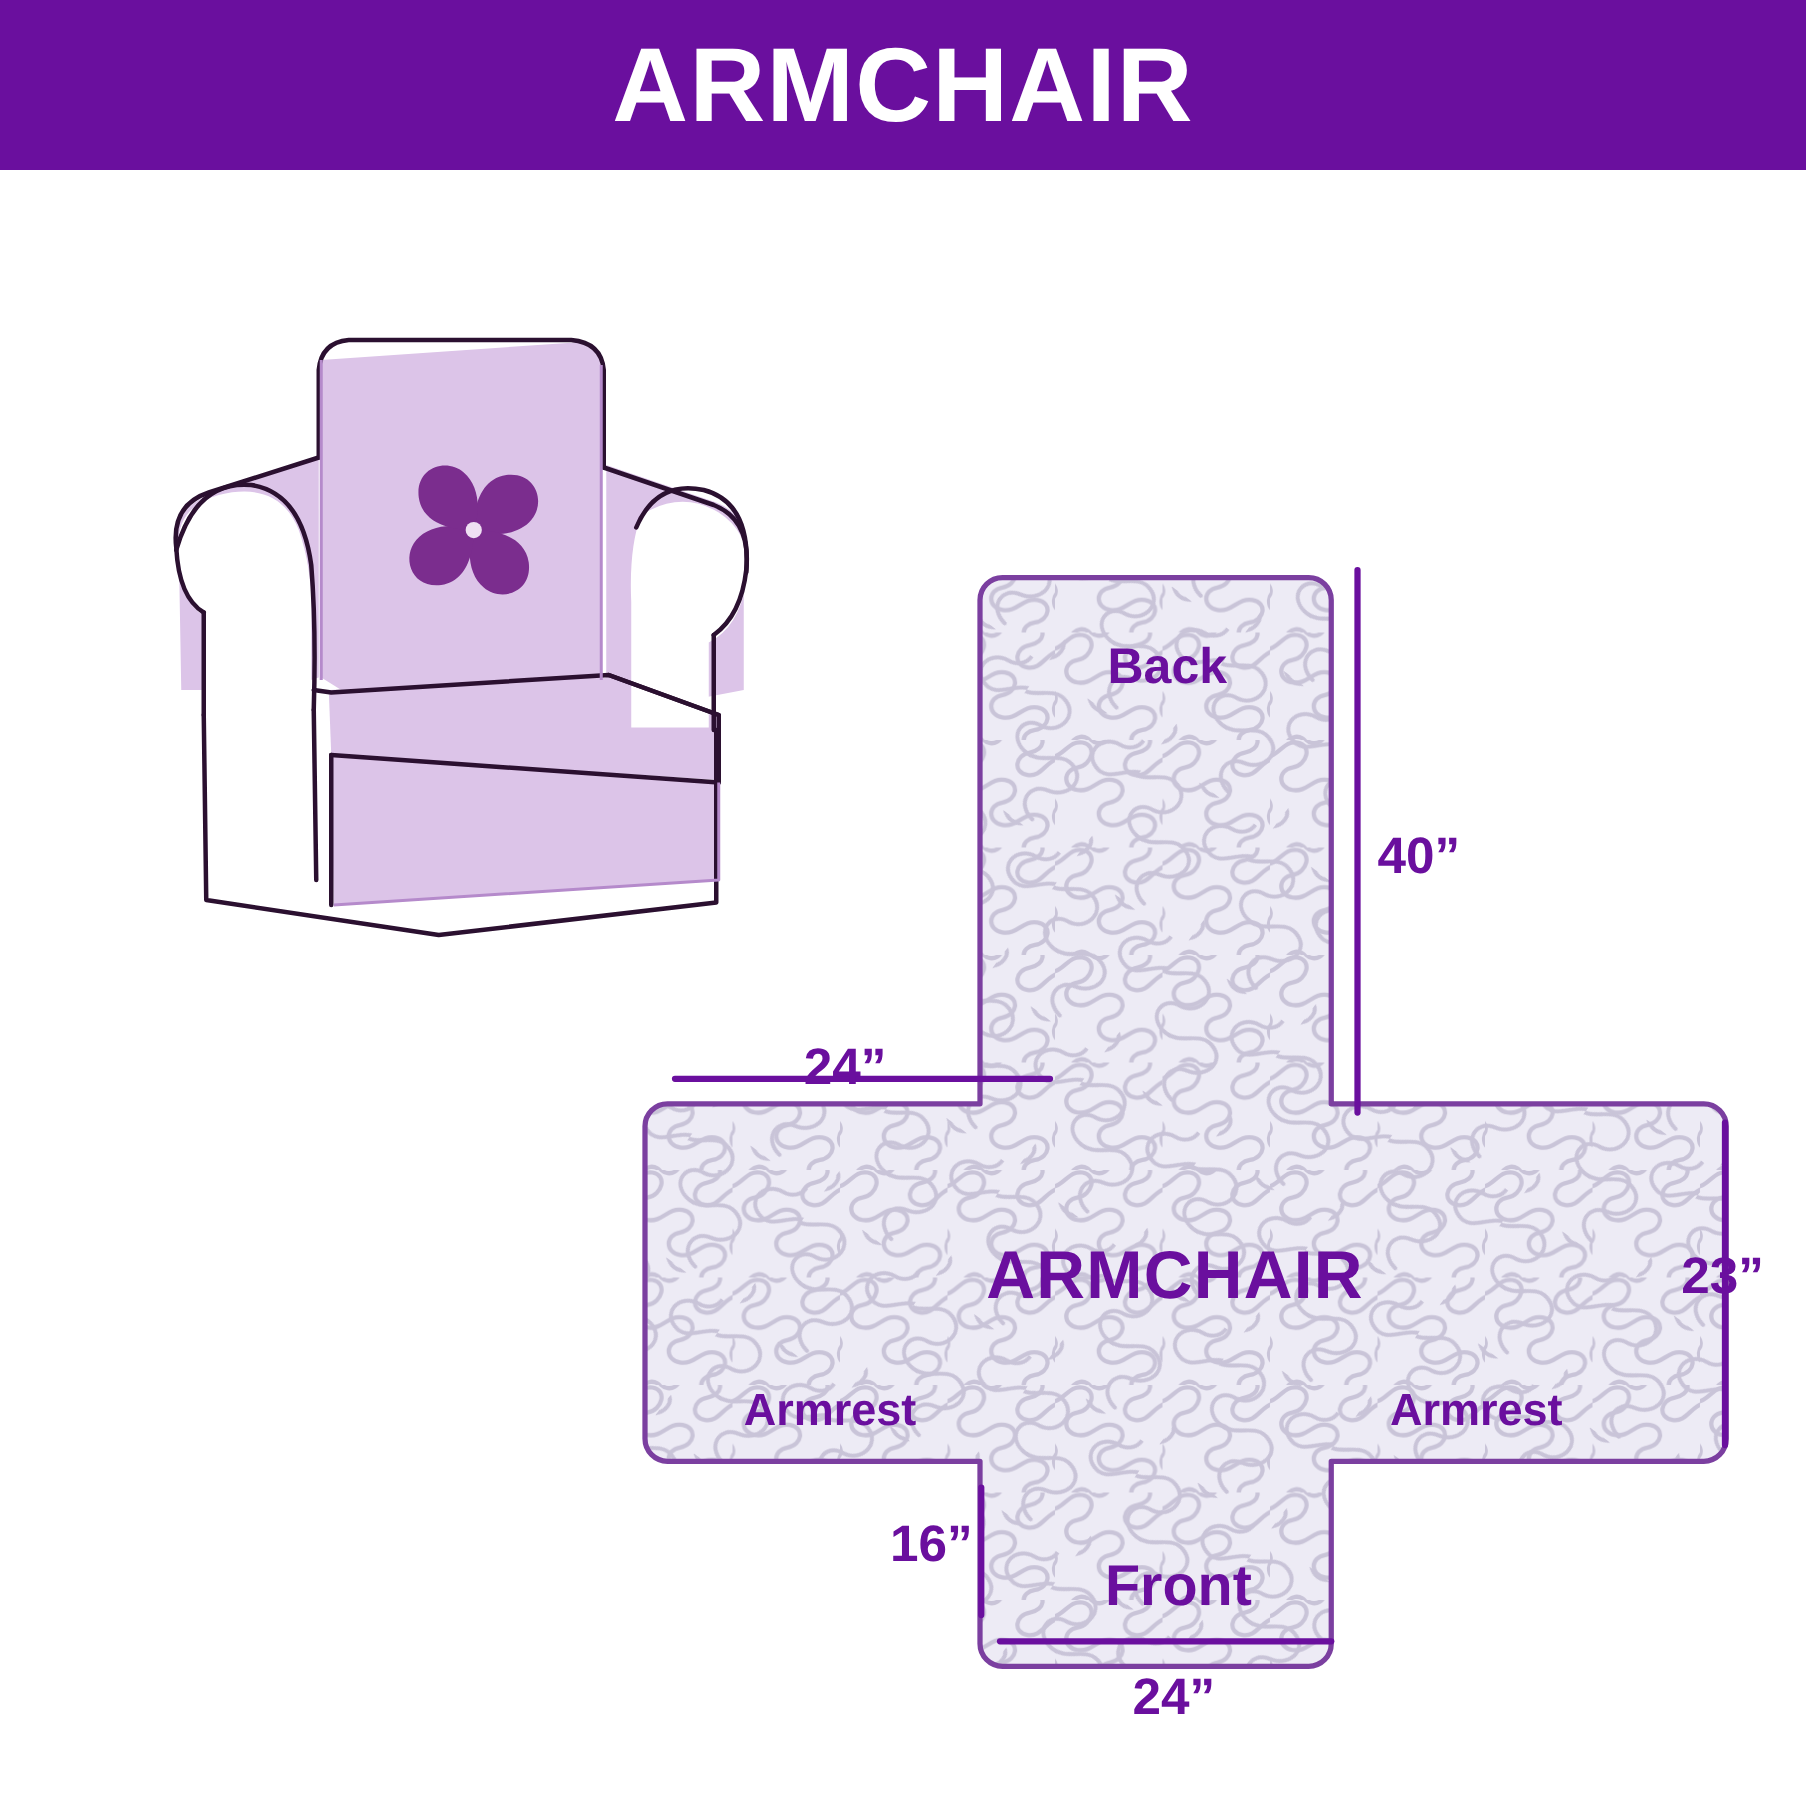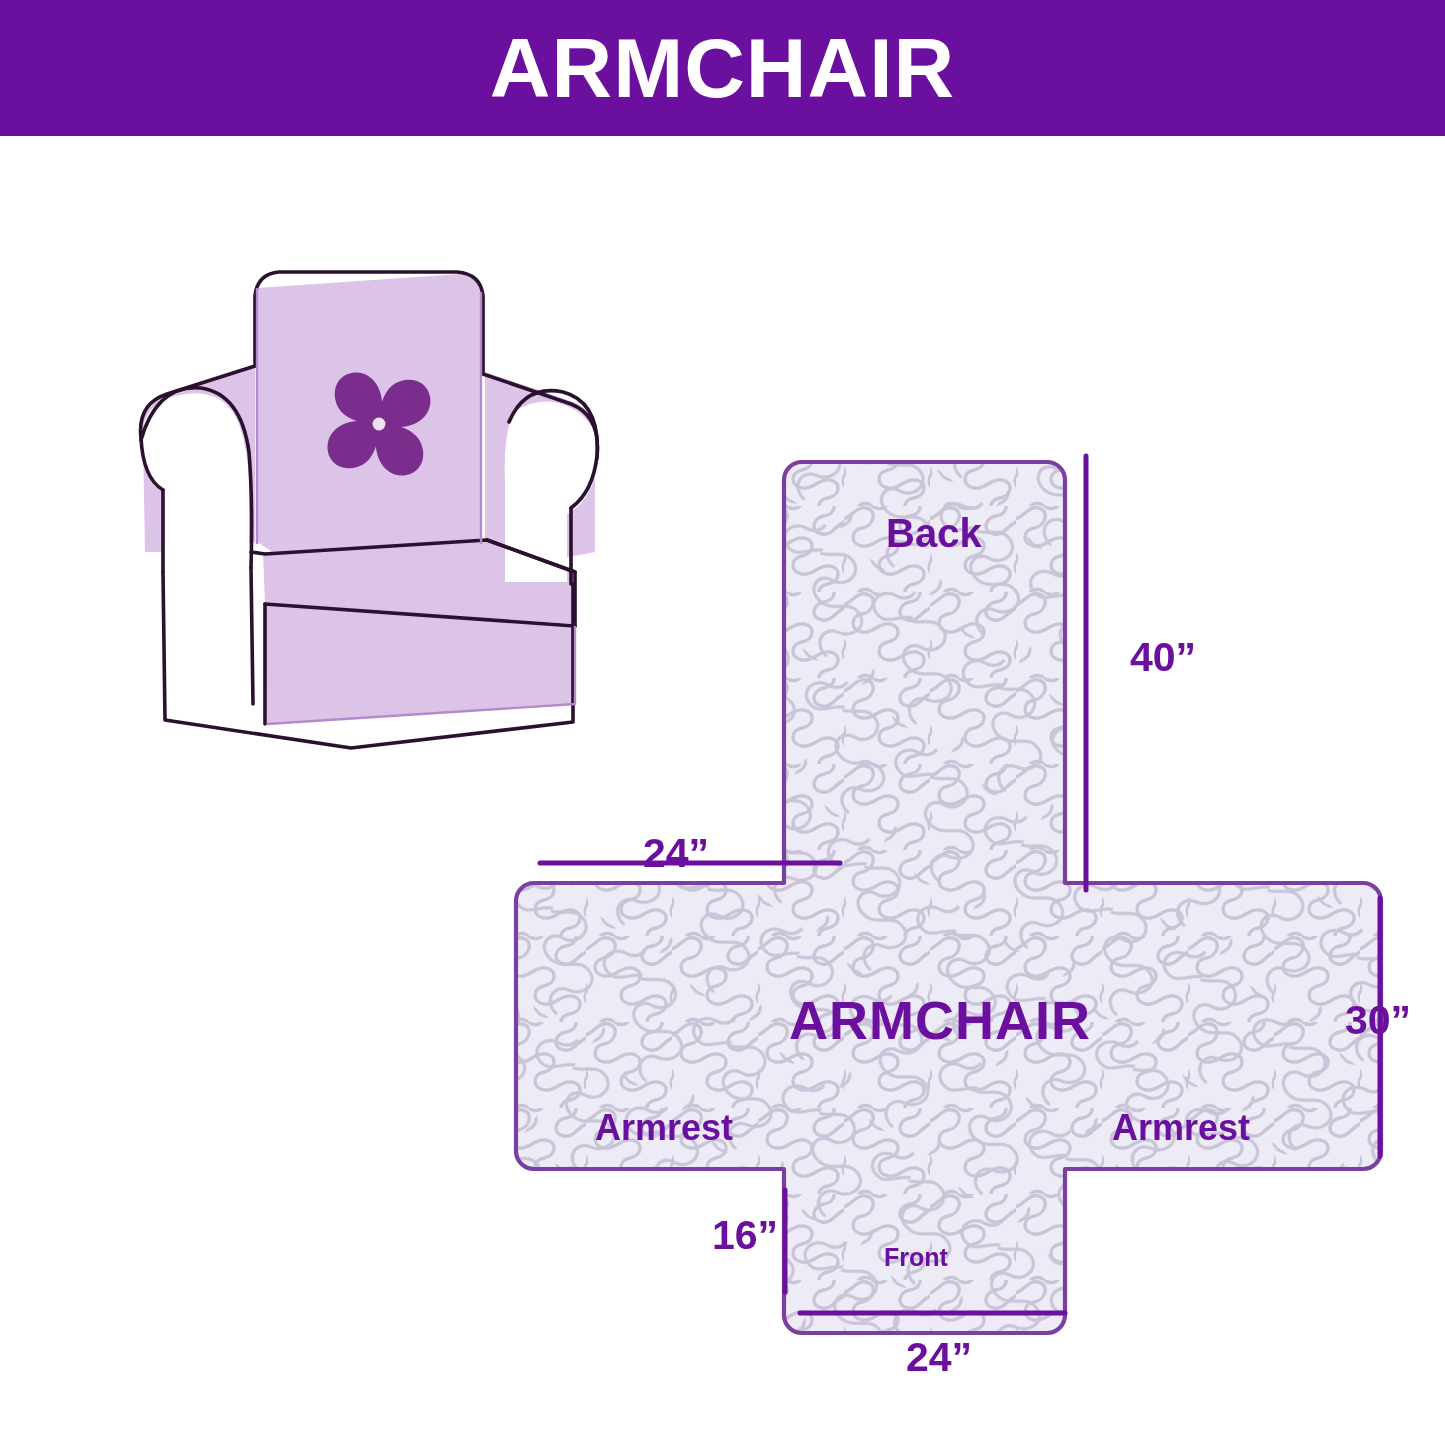--- a/index.html
+++ b/index.html
@@ -45,32 +45,32 @@
     color:#6A0F9E;
     font-weight:bold;
     font-family:"Liberation Sans", sans-serif;
     white-space:nowrap;
     line-height:1;
   }
   .lbl-back{left:886px;top:467px;font-size:40px;margin-top:46px;}
   .lbl-armchair{left:789px;top:993px;font-size:54px;letter-spacing:1px;}
   .lbl-armrest-left{left:595px;top:1110px;font-size:36px;}
   .lbl-armrest-right{left:1112px;top:1110px;font-size:36px;}
-  .lbl-front{left:884px;top:1245px;font-size:25px;}
+  .lbl-front{left:884px;top:1245px;font-size:46px;}
 
   .dim{
     position:absolute;
     color:#6A0F9E;
     font-weight:bold;
     font-family:"Liberation Sans", sans-serif;
     white-space:nowrap;
     line-height:1;
     font-size:41px;
   }
-  .dim-40{left:1102px;top:637px;margin-left:28px;}
+  .dim-40{left:1102px;top:664px;}
   .dim-24-top{left:643px;top:833px;}
   .dim-23{left:1345px;top:1000px;}
   .dim-13{left:712px;top:1215px;}
   .dim-24-bottom{left:906px;top:1337px;}
 </style>
 </head>
 <body>
 
 <div id="page">
 
@@ -220,19 +220,19 @@
   <div class="dlabel lbl-armrest-left">Armrest</div>
 
   <div class="dlabel lbl-armrest-right">Armrest</div>
 
   <div class="dlabel lbl-front">Front</div>
 
   <div class="dim dim-40">40”</div>
 
   <div class="dim dim-24-top">24”</div>
 
-  <div class="dim dim-23">30”</div>
+  <div class="dim dim-23">23”</div>
 
   <div class="dim dim-13">16”</div>
 
   <div class="dim dim-24-bottom">24”</div>
 
 </div>
 
 </body></html>

